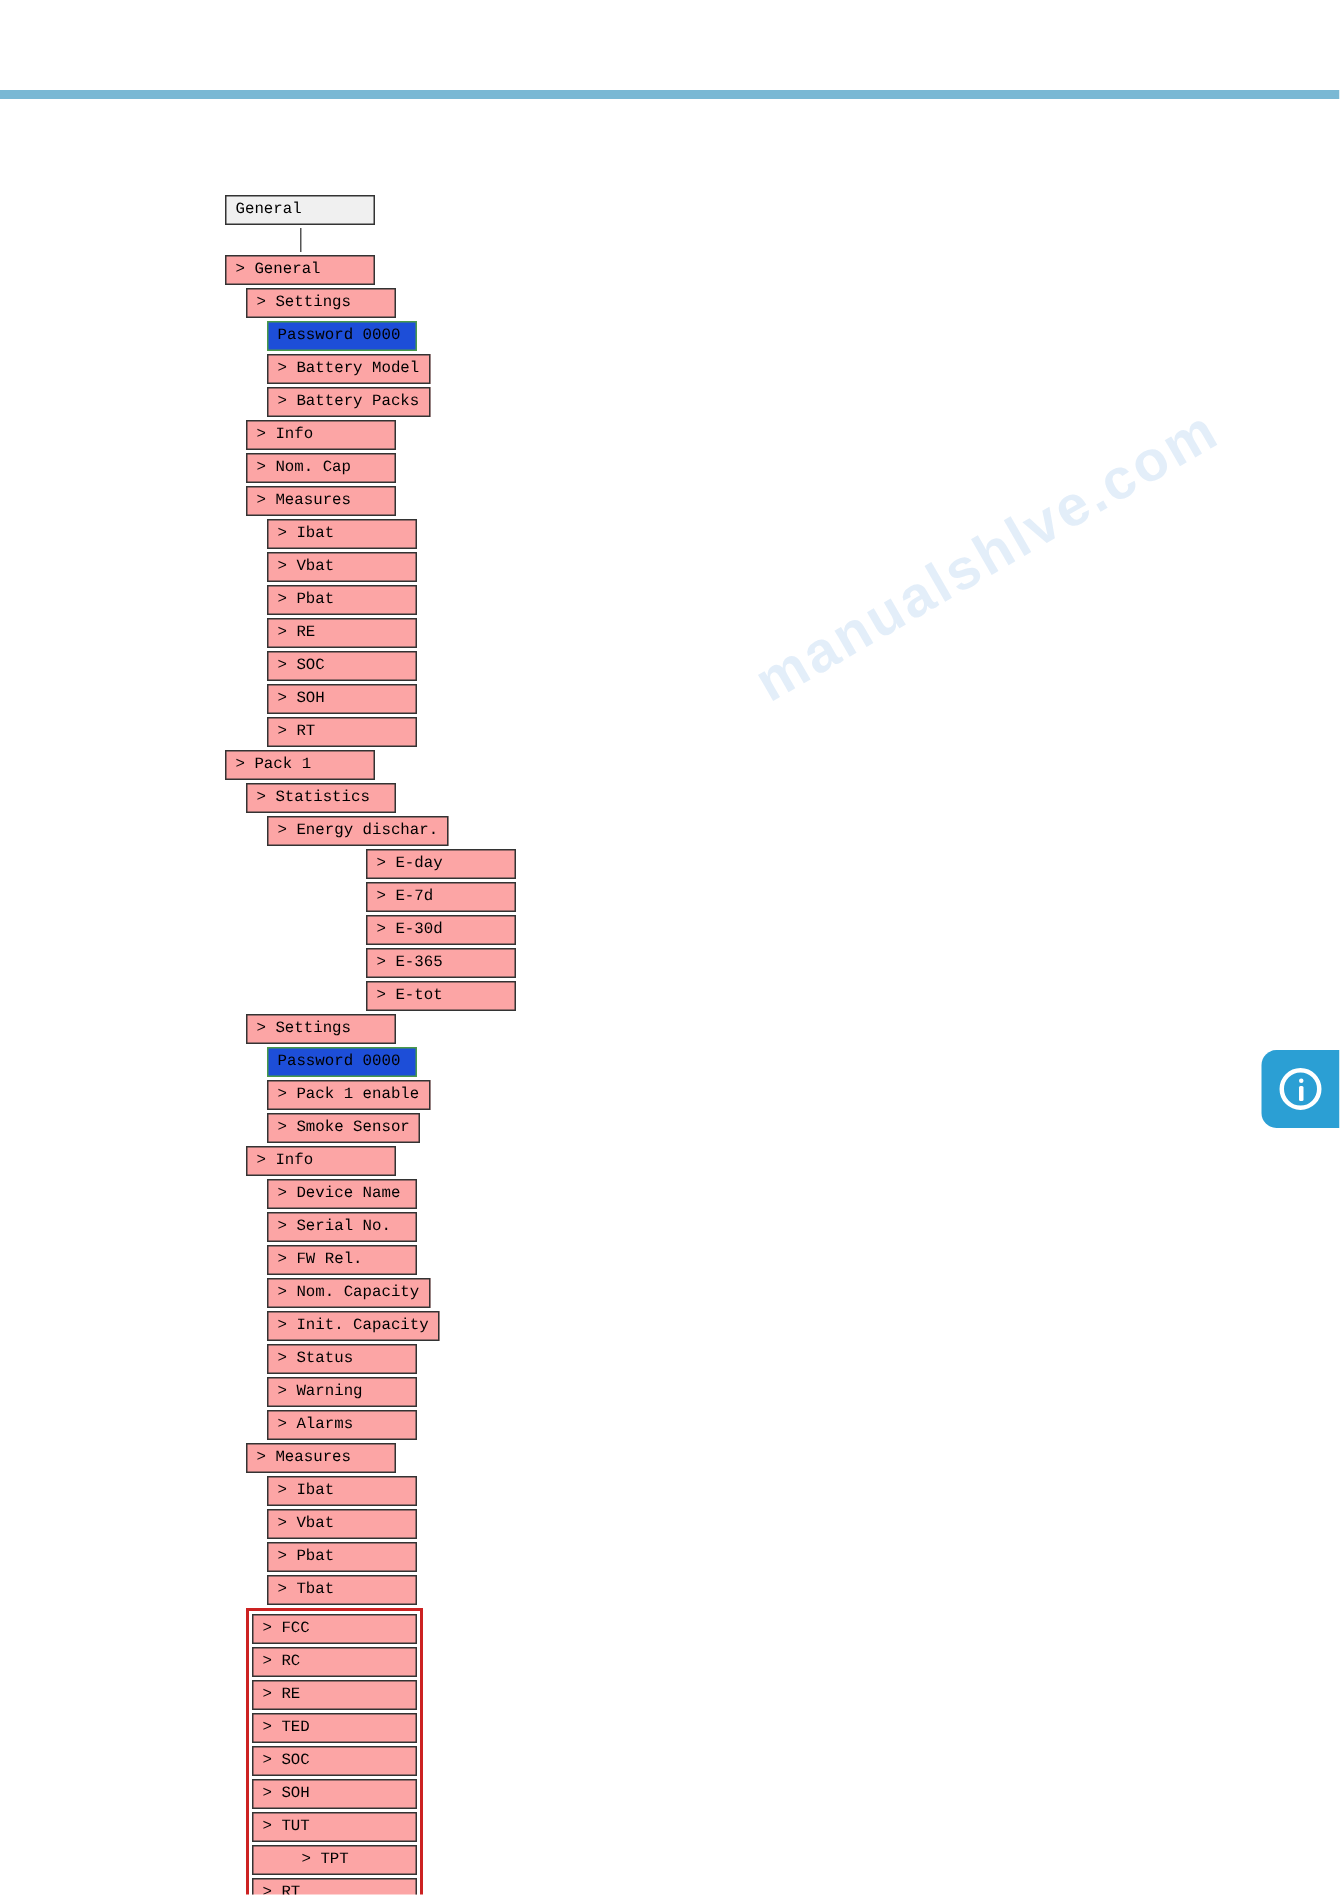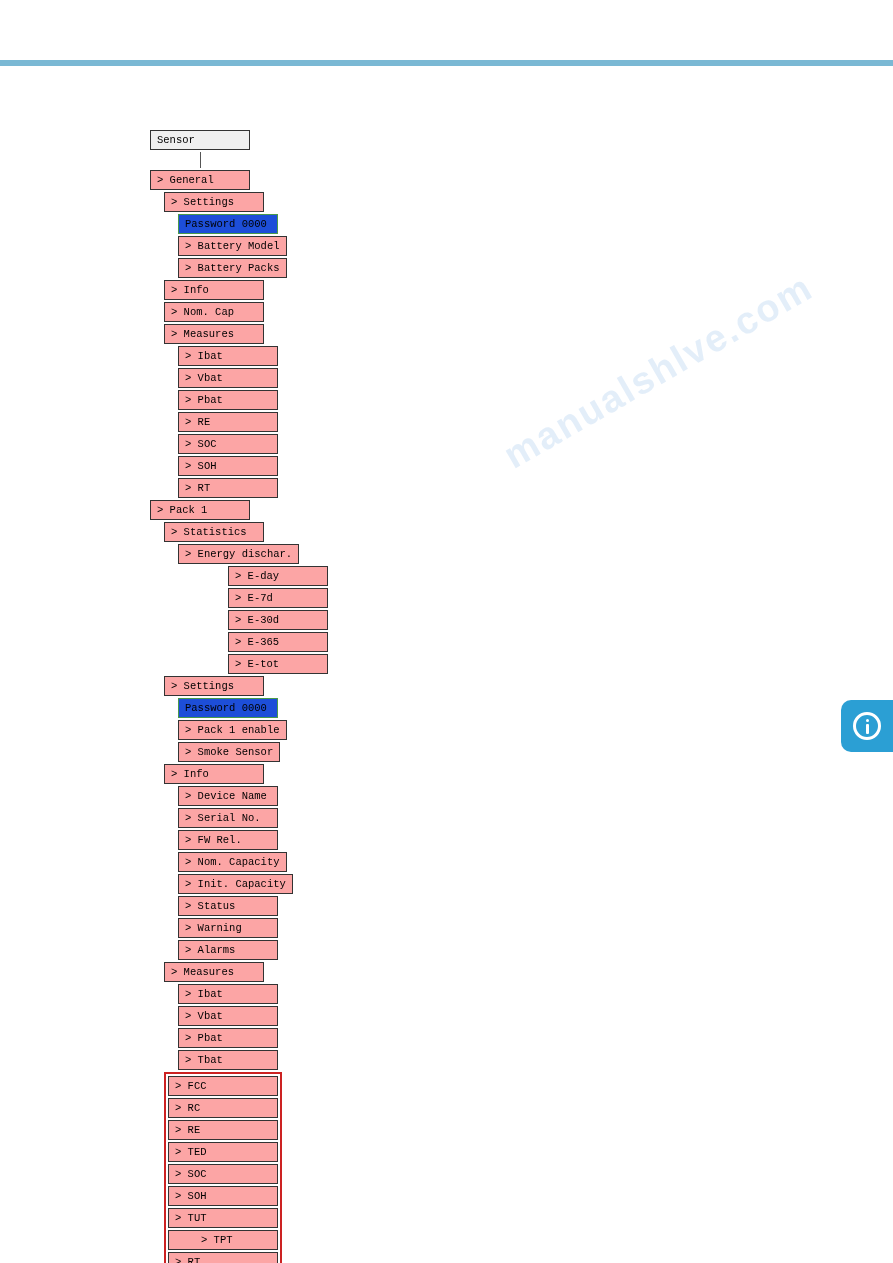--- a/index.html
+++ b/index.html
@@ -112,21 +112,21 @@
     .node-box.green {
       background: #1d4ed8;
       border-color: #4a9a4a;
       color: #000;
     }
 
     
     .indent-0 { margin-left: 0px; }
     .indent-1 { margin-left: 14px; align-items: flex-end; }
     .indent-2 { margin-left: 28px; }
-    .indent-3 { margin-left: 42px; padding-left: 36px; }
+    .indent-3 { margin-left: 58px; padding-left: 36px; }
 
     
     .node-box.root {
       background: #f0f0f0;
       font-weight: normal;
     }
 
   </style>
 </head>
 <body>
@@ -136,21 +136,21 @@
 <div class="watermark">manualshlve.com</div>
 
 <div class="info-btn">
   <div class="info-btn-inner"></div>
 </div>
 
 <div class="tree-container">
 
   
   <div class="node indent-0">
-    <div class="node-box root">Sensor</div>
+    <div class="node-box root">General</div>
   </div>
 
   
   <div style="margin-left:50px; height:16px; width:1px; background:#555; margin-bottom:2px;"></div>
 
   
   <div class="node indent-0">
     <div class="node-box">&gt; General</div>
   </div>
 

